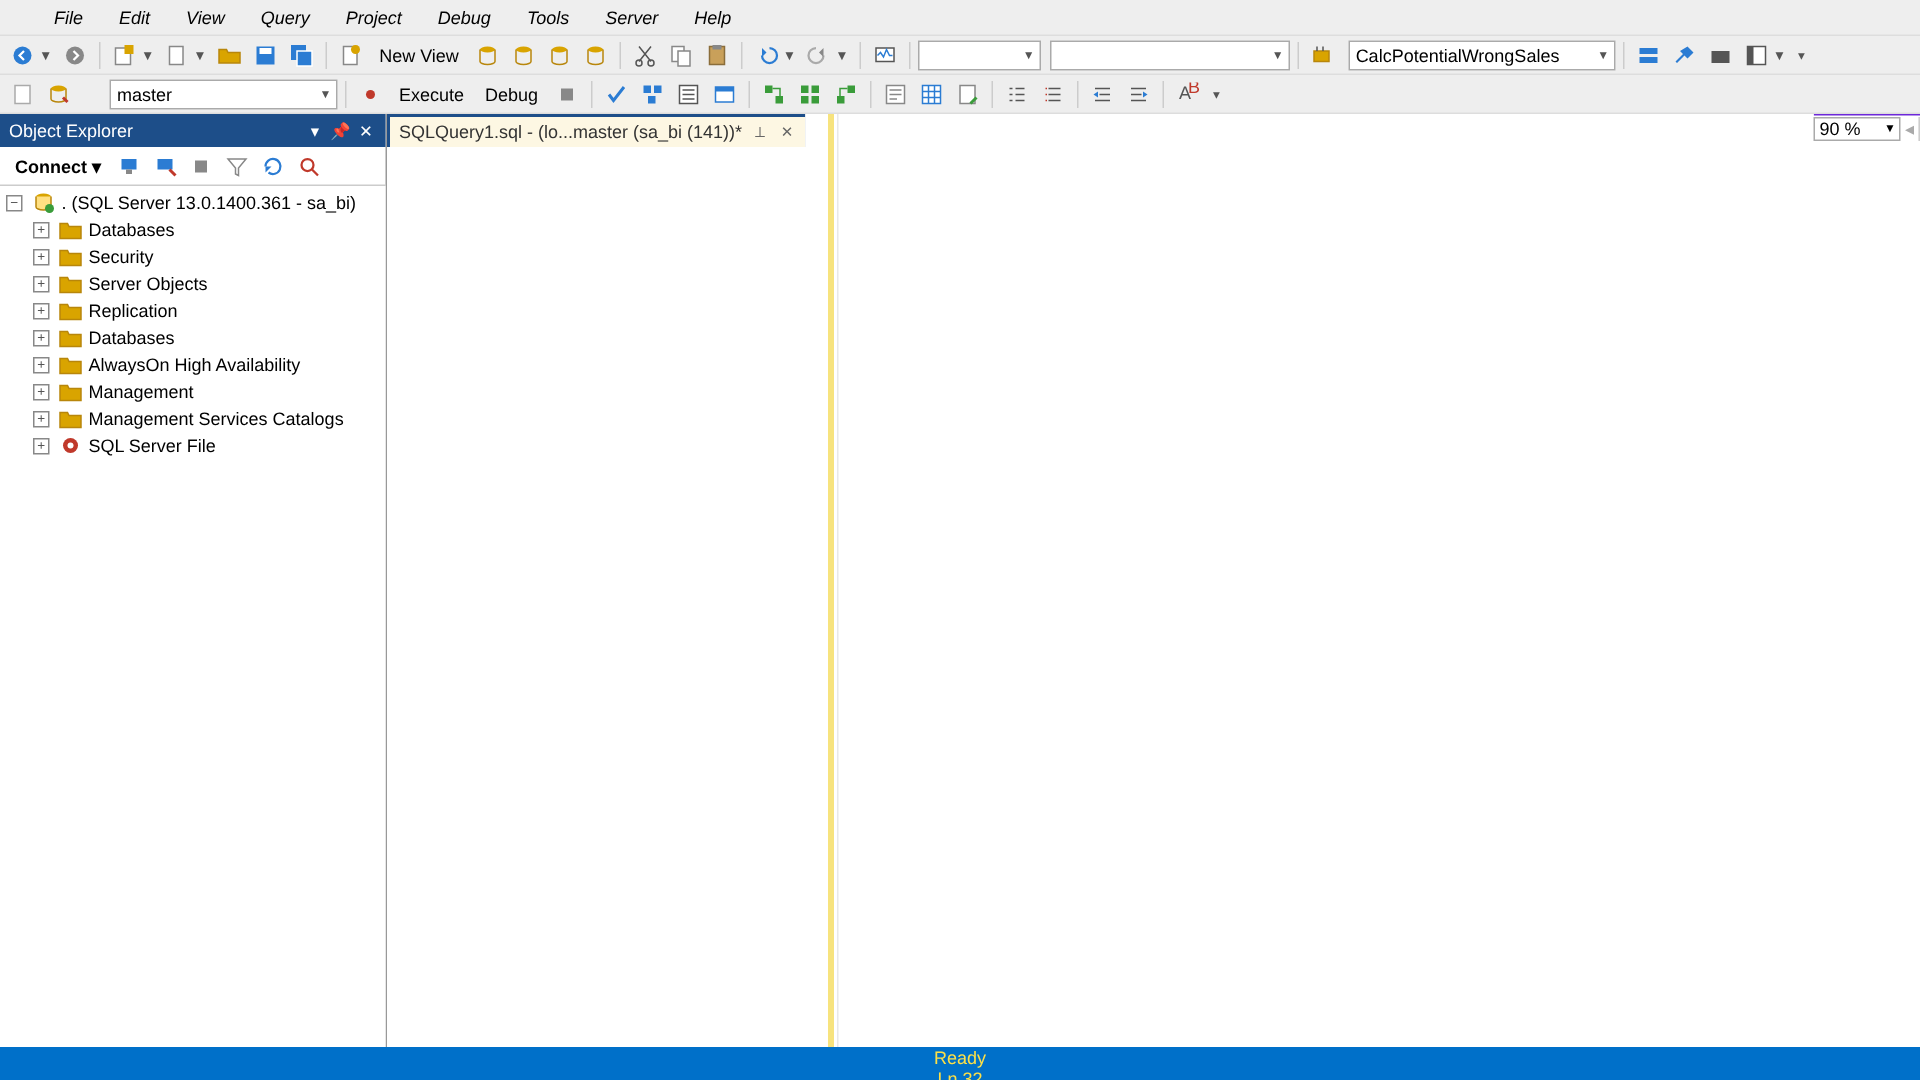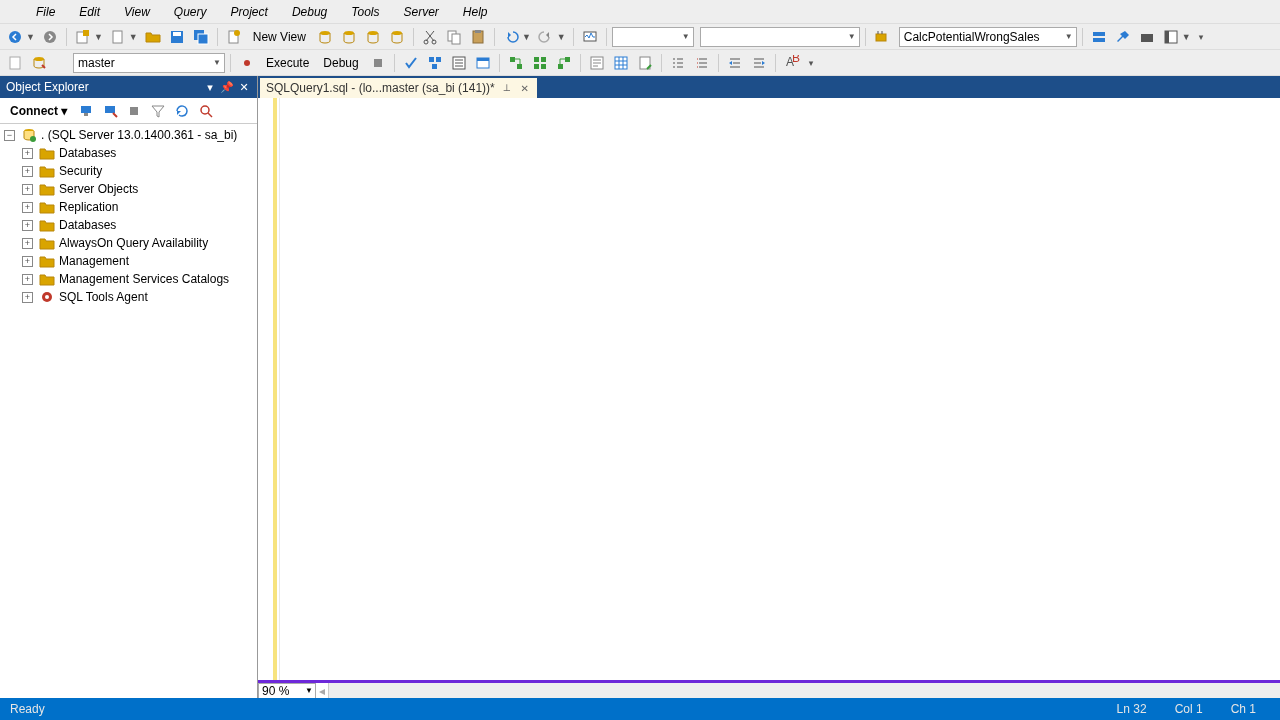--- a/index.html
+++ b/index.html
@@ -30,40 +30,40 @@
 .panel-tools { height: 26px; border-bottom: 1px solid #ccc; display: flex; align-items: center; padding: 0 4px; gap: 2px; font-weight: bold; }
 .tree { flex: 1; overflow: auto; padding: 2px 0; background: #fff; }
 .tree-row { display: flex; align-items: center; height: 18px; white-space: nowrap; }
 .tree-row.l0 { padding-left: 4px; }
 .tree-row.l1 { padding-left: 22px; }
 .exp { width: 11px; height: 11px; border: 1px solid #888; background: #fff; display: flex; align-items: center; justify-content: center; font-size: 9px; line-height: 1; margin-right: 6px; color: #555; cursor: default; }
 .ticon-folder { width: 16px; height: 14px; margin-right: 4px; }
 .tree-label { font-size: 12px; }
 
 
-.editor-area { flex: 1; display: flex; flex-direction: column; background: #fff; }
+.editor-area { flex: 1; display: flex; flex-direction: row; background: #fff; }
 .tab-strip { height: 22px; background: #1d4e89; display: flex; align-items: flex-end; padding-left: 2px; }
 .tab { height: 20px; background: #fdf7e3; display: flex; align-items: center; padding: 0 6px; font-size: 12px; color: #333; gap: 6px; }
 .tab .pin, .tab .close { width: 12px; height: 12px; display: flex; align-items: center; justify-content: center; font-size: 10px; cursor: default; color: #666; }
 .editor-body { flex: 1; display: flex; background: #fff; position: relative; }
 .gutter { width: 22px; background: #fff; border-right: 1px solid #e8e8e8; position: relative; }
 .changebar { position: absolute; left: 15px; top: 0; width: 4px; height: 100%; background: #f7e37e; }
 .code { flex: 1; background: #fff; }
 
-.zoom-row { height: 18px; display: flex; align-items: center; border-top: 3px solid #6d28d9; }
+.zoom-row { height: 18px; display: flex; align-items: center; border-top: 1px solid #6d28d9; }
 .zoom-row .zcombo { width: 58px; height: 16px; border: 1px solid #aaa; font-size: 11px; padding: 0 3px; display: flex; align-items: center; background: #fff; position: relative; }
 .zoom-row .zcombo .arrow { position: absolute; right: 2px; font-size: 8px; }
 .zoom-row .scroll { flex: 1; height: 16px; background: #eee; border-left: 1px solid #ccc; }
 
 .conn-row { height: 20px; background: #fdf1b8; border-top: 1px solid #d8c36a; display: flex; align-items: center; padding: 0 4px; font-size: 12px; }
 .conn-row .spacer { flex: 1; }
 .conn-row .cell { padding: 0 6px; border-left: 1px solid #d8c36a; height: 100%; display: flex; align-items: center; }
 
 
-.statusbar { height: 22px; background: #0070c9; color: #e5e5e5; display: flex; align-items: center; padding: 0 10px; font-size: 12px; }
+.statusbar { height: 22px; background: #0070c9; color: #fde047; display: flex; align-items: center; padding: 0 10px; font-size: 12px; flex-direction: column; }
 .statusbar .spacer { flex: 1; }
 .statusbar .cell { padding: 0 14px; }
 
 
 .ic-blue { fill: #2b7cd3; }
 .ic-green { fill: #3a9c3a; }
 .ic-red { fill: #c0392b; }
 .ic-yellow { fill: #d9a400; }
 .ic-grey { fill: #888; }
 </style>
@@ -470,21 +470,21 @@
           <svg class="ticon-folder" viewBox="0 0 16 14">
             <path d="M1 3h5l1 2h8v8H1z" class="ic-yellow" stroke="#b8860b"></path>
           </svg>
           <span class="tree-label">Databases</span>
         </div>
       <div class="tree-row l1">
           <span class="exp">+</span>
           <svg class="ticon-folder" viewBox="0 0 16 14">
             <path d="M1 3h5l1 2h8v8H1z" class="ic-yellow" stroke="#b8860b"></path>
           </svg>
-          <span class="tree-label">AlwaysOn Query Availability</span>
+          <span class="tree-label">AlwaysOn High Availability</span>
         </div>
       <div class="tree-row l1">
           <span class="exp">+</span>
           <svg class="ticon-folder" viewBox="0 0 16 14">
             <path d="M1 3h5l1 2h8v8H1z" class="ic-yellow" stroke="#b8860b"></path>
           </svg>
           <span class="tree-label">Management</span>
         </div>
       <div class="tree-row l1">
           <span class="exp">+</span>
@@ -492,21 +492,21 @@
             <path d="M1 3h5l1 2h8v8H1z" class="ic-yellow" stroke="#b8860b"></path>
           </svg>
           <span class="tree-label">Management Services Catalogs</span>
         </div>
       <div class="tree-row l1">
           <span class="exp">+</span>
           <svg class="ticon-folder" viewBox="0 0 16 14">
             <circle cx="8" cy="7" r="5" class="ic-red"></circle>
             <circle cx="8" cy="7" r="2" fill="#fff"></circle>
           </svg>
-          <span class="tree-label">SQL Tools Agent</span>
+          <span class="tree-label">SQL Server File</span>
         </div>
     </div>
   </div>
 
   <div class="editor-area">
     <div class="tab-strip">
       <div class="tab">
         <span>SQLQuery1.sql - (lo...master (sa_bi (141))*</span>
         <span class="pin">⟂</span>
         <span class="close">✕</span>

